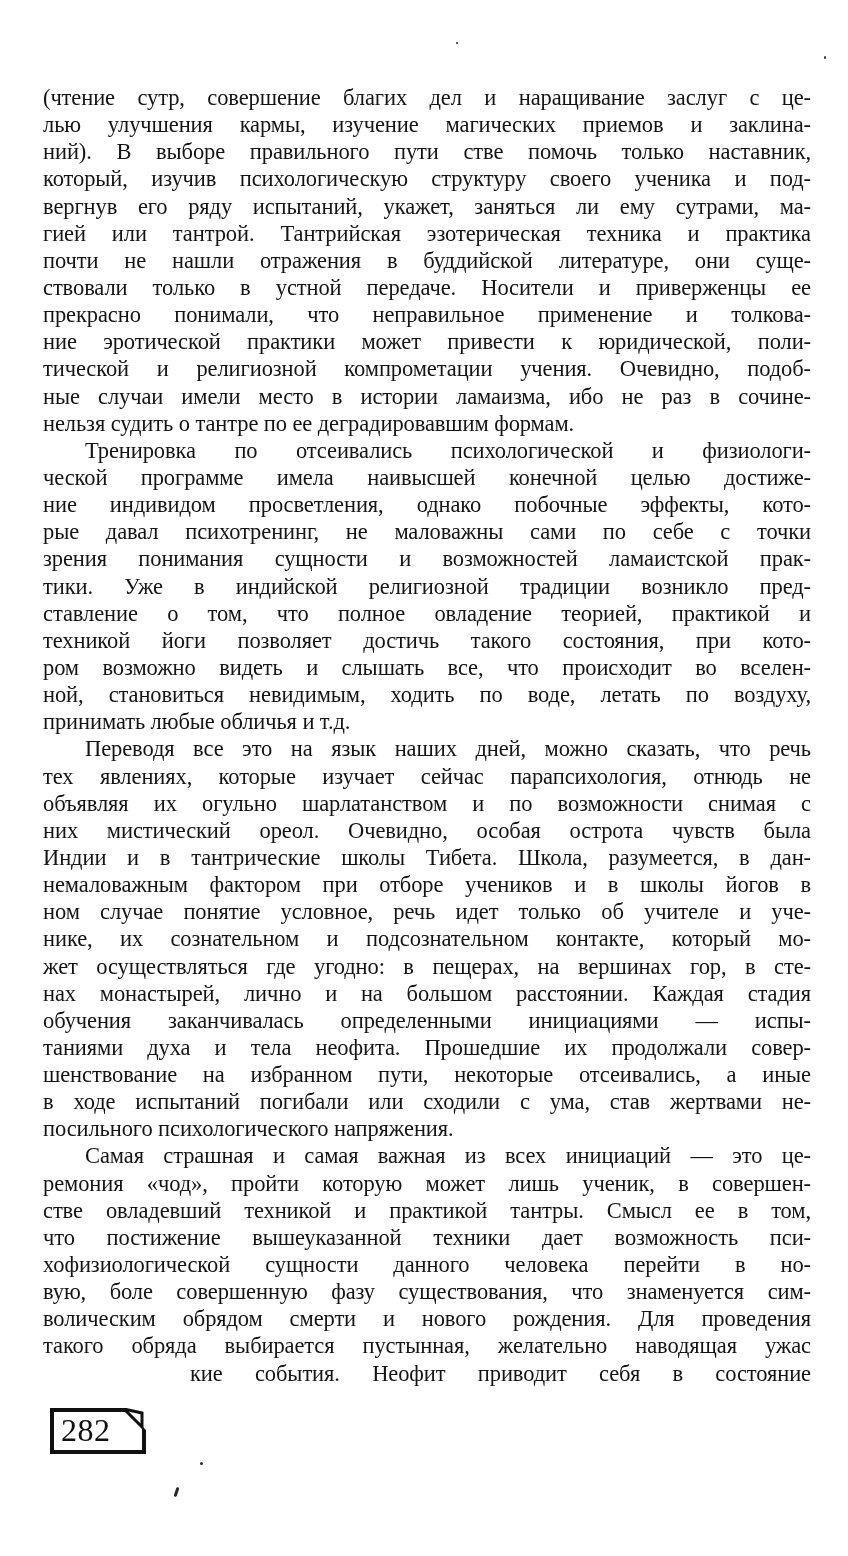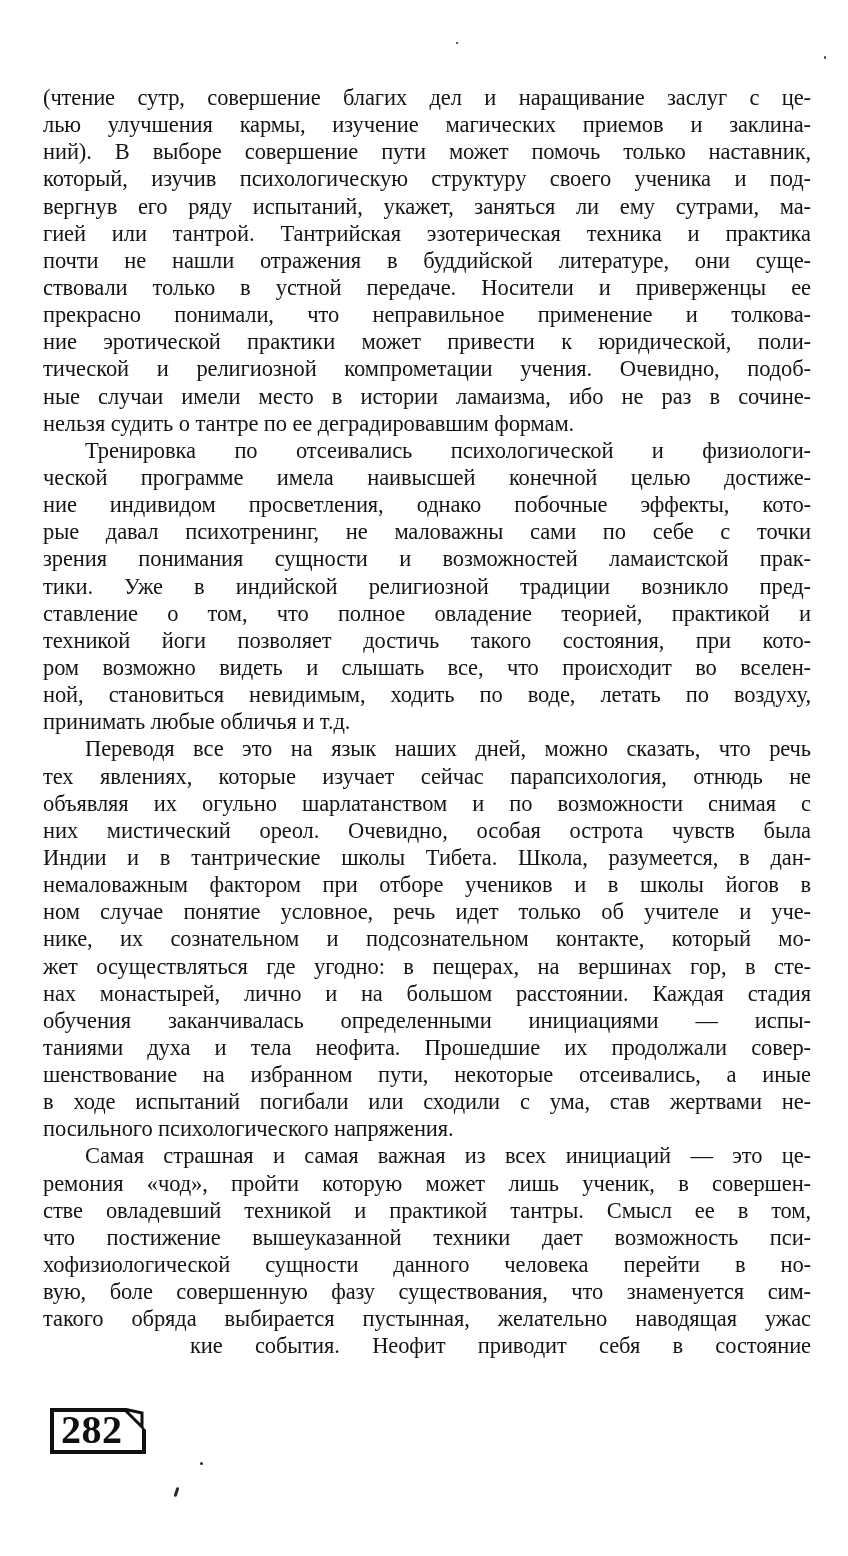--- a/index.html
+++ b/index.html
@@ -45,22 +45,22 @@
     height: 46px;
     box-sizing: border-box;
     border: 4px solid #101010;
     background: #ffffff;
   }
   .pagenum-box .num {
     position: absolute;
     left: 7px;
     top: 50%;
     transform: translateY(-53%);
-    font-weight: bold;
-    font-size: 40px;
+    font-weight: normal;
+    font-size: 32px;
     line-height: 1;
     letter-spacing: 0.5px;
     color: #101010;
     font-family: "Liberation Serif", "DejaVu Serif", serif;
   }
   .dogear {
     position: absolute;
     top: -4px;
     right: -4px;
     width: 30px;
@@ -82,21 +82,21 @@
 </style>
 </head>
 <body>
 
 <div class="page">
 
   <div class="text-block">
       <div class="para">
         <div class="line">(чтение сутр, совершение благих дел и наращивание заслуг с це-</div>
         <div class="line">лью улучшения кармы, изучение магических приемов и заклина-</div>
-        <div class="line">ний). В выборе совершение пути может помочь только наставник,</div>
+        <div class="line">ний). В выборе правильного пути стве помочь только наставник,</div>
         <div class="line">который, изучив психологическую структуру своего ученика и под-</div>
         <div class="line">вергнув его ряду испытаний, укажет, заняться ли ему сутрами, ма-</div>
         <div class="line">гией или тантрой. Тантрийская эзотерическая техника и практика</div>
         <div class="line">почти не нашли отражения в буддийской литературе, они суще-</div>
         <div class="line">ствовали только в устной передаче. Носители и приверженцы ее</div>
         <div class="line">прекрасно понимали, что неправильное применение и толкова-</div>
         <div class="line">ние эротической практики может привести к юридической, поли-</div>
         <div class="line">тической и религиозной компрометации учения. Очевидно, подоб-</div>
         <div class="line">ные случаи имели место в истории ламаизма, ибо не раз в сочине-</div>
         <div class="line no-just">нельзя судить о тантре по ее деградировавшим формам.</div>
@@ -131,20 +131,21 @@
         <div class="line">в ходе испытаний погибали или сходили с ума, став жертвами не-</div>
         <div class="line no-just">посильного психологического напряжения.</div>
       </div>
       <div class="para">
         <div class="line indent">Самая страшная и самая важная из всех инициаций — это це-</div>
         <div class="line">ремония «чод», пройти которую может лишь ученик, в совершен-</div>
         <div class="line">стве овладевший техникой и практикой тантры. Смысл ее в том,</div>
         <div class="line">что постижение вышеуказанной техники дает возможность пси-</div>
         <div class="line">хофизиологической сущности данного человека перейти в но-</div>
         <div class="line">вую, боле совершенную фазу существования, что знаменуется сим-</div>
+        <div class="line">волическим обрядом смерти и нового рождения. Для проведения</div>
         <div class="line">такого обряда выбирается пустынная, желательно наводящая ужас</div>
         <div class="line wrap">кие события. Неофит приводит себя в состояние</div>
       </div>
     </div>
 
   <div class="pagenum-box">
     <svg class="dogear" viewBox="0 0 30 30" xmlns="http://www.w3.org/2000/svg">
       <polygon points="8,0 30,0 30,22" fill="#ffffff"></polygon>
       <path d="M8,1 L26,19 L26,5 Z" fill="#ffffff" stroke="#101010" stroke-width="3" stroke-linejoin="miter"></path>
     </svg>

